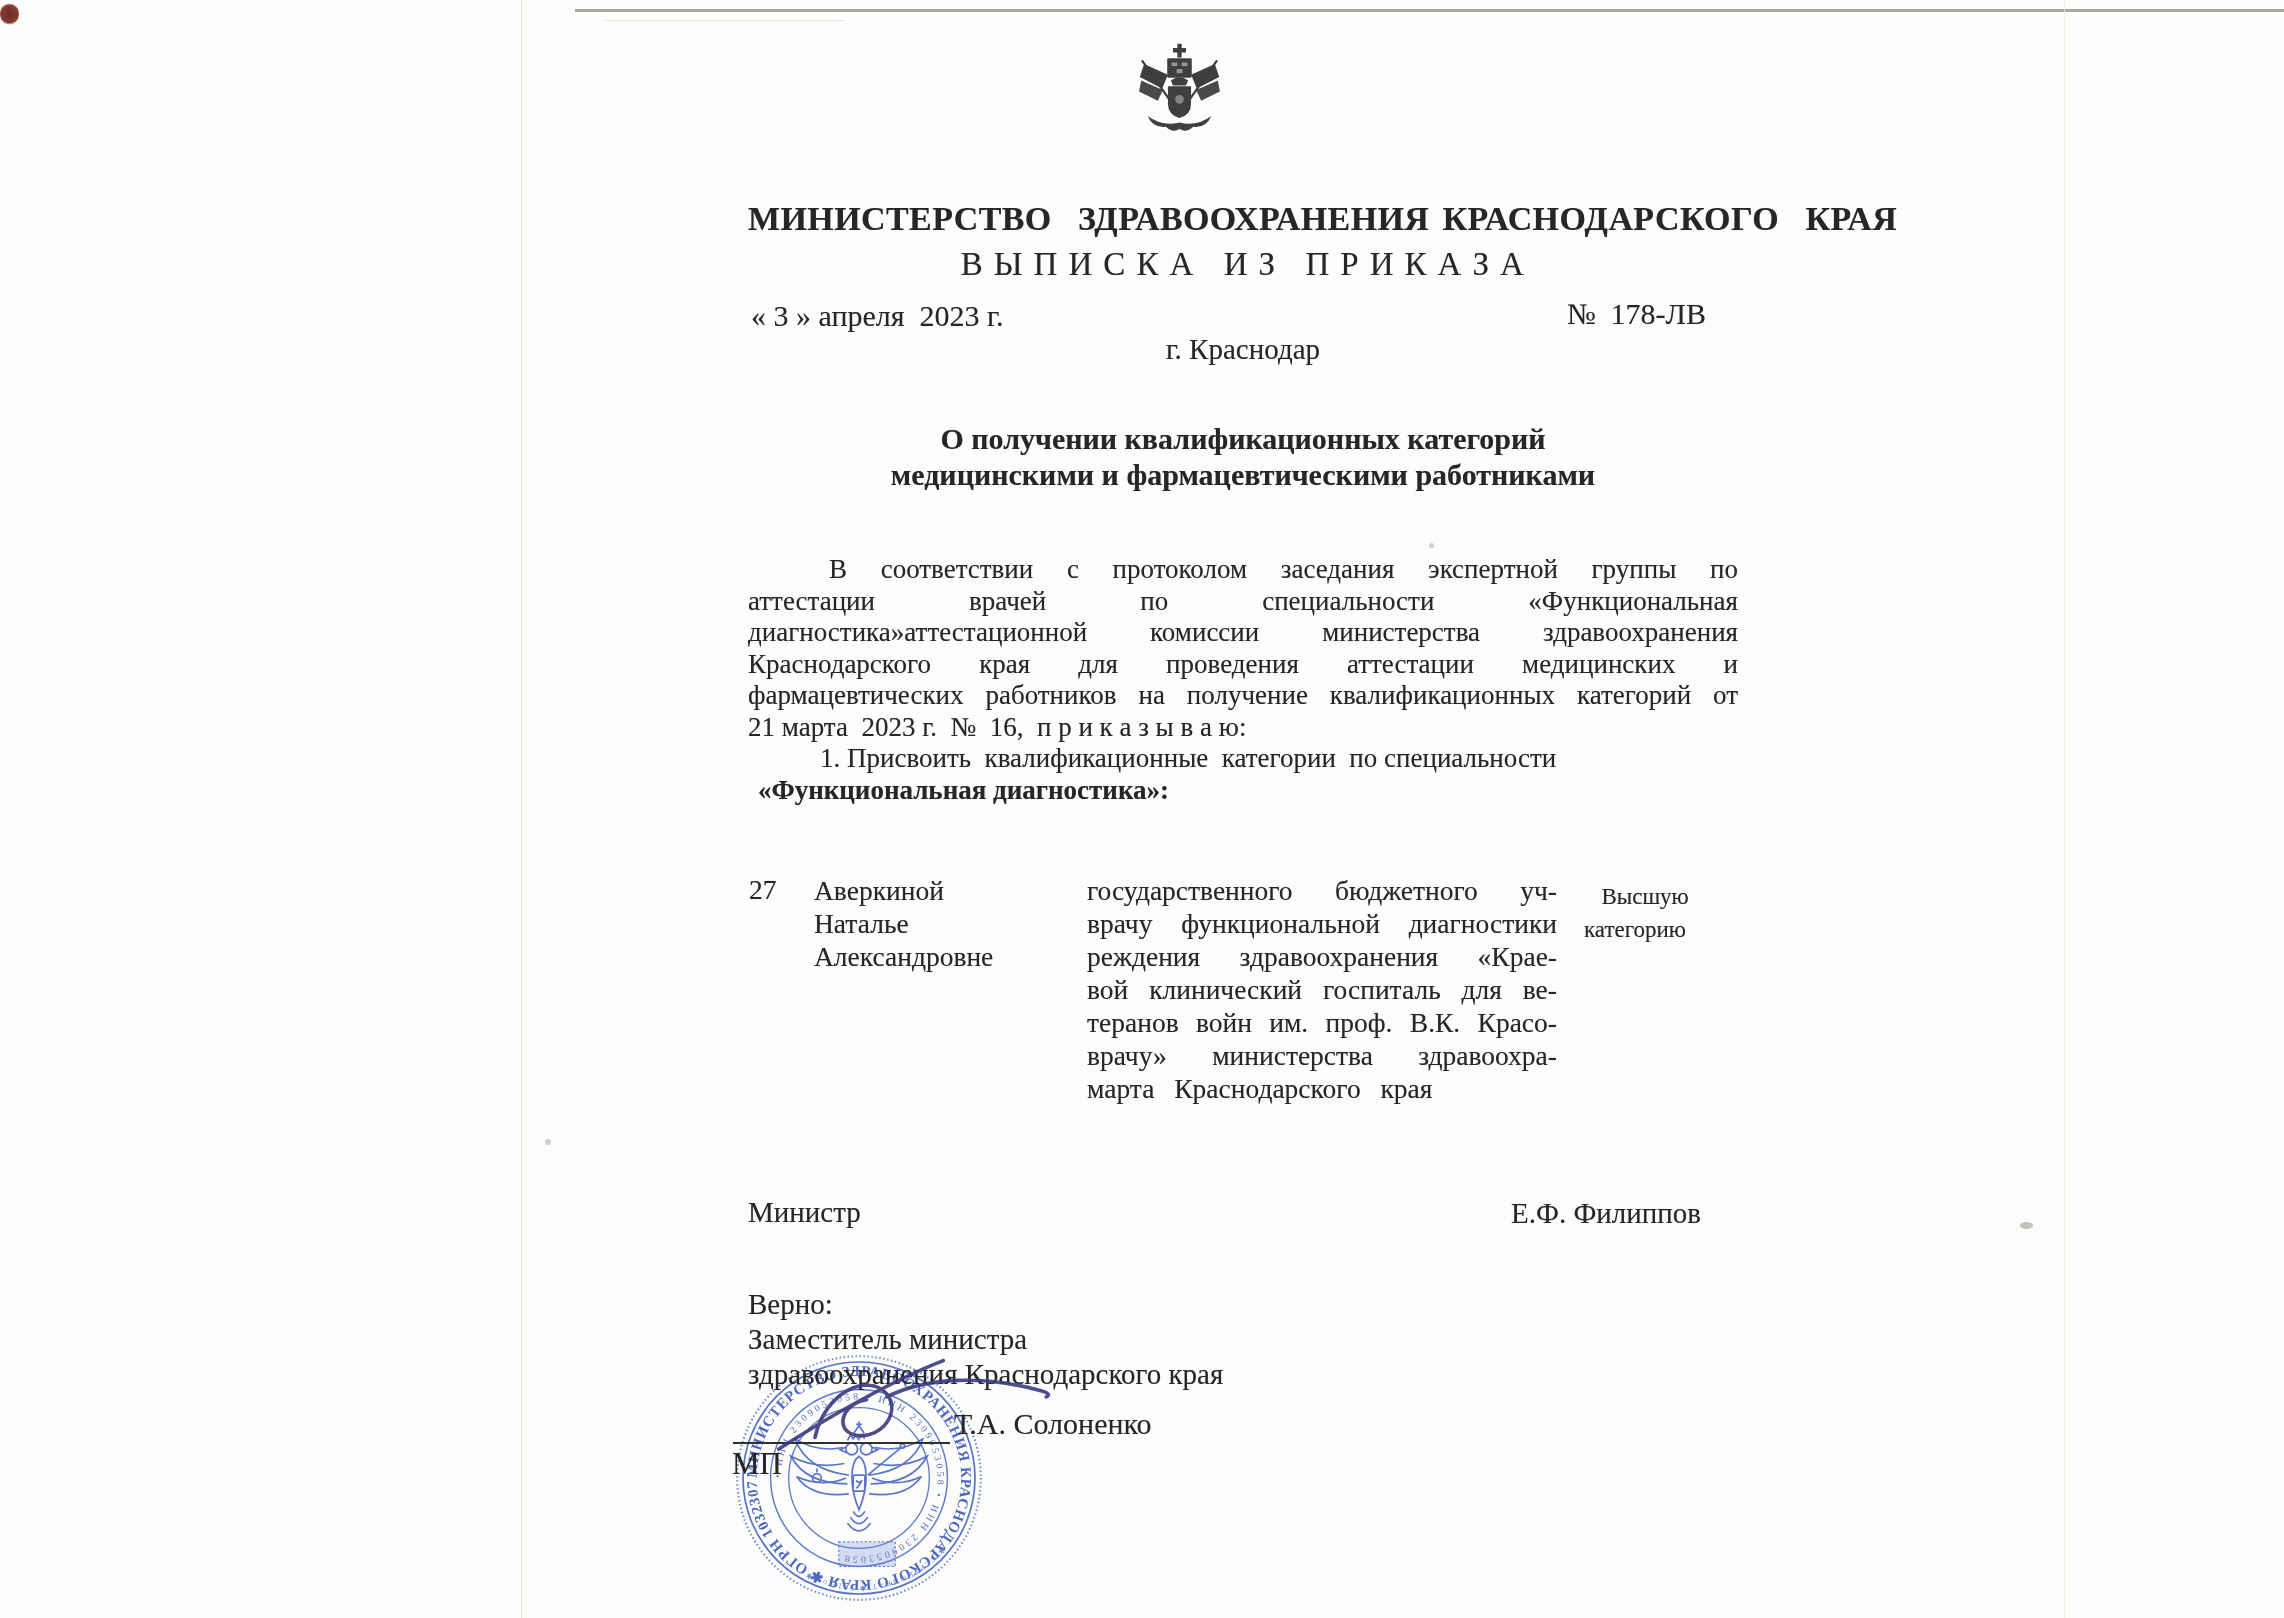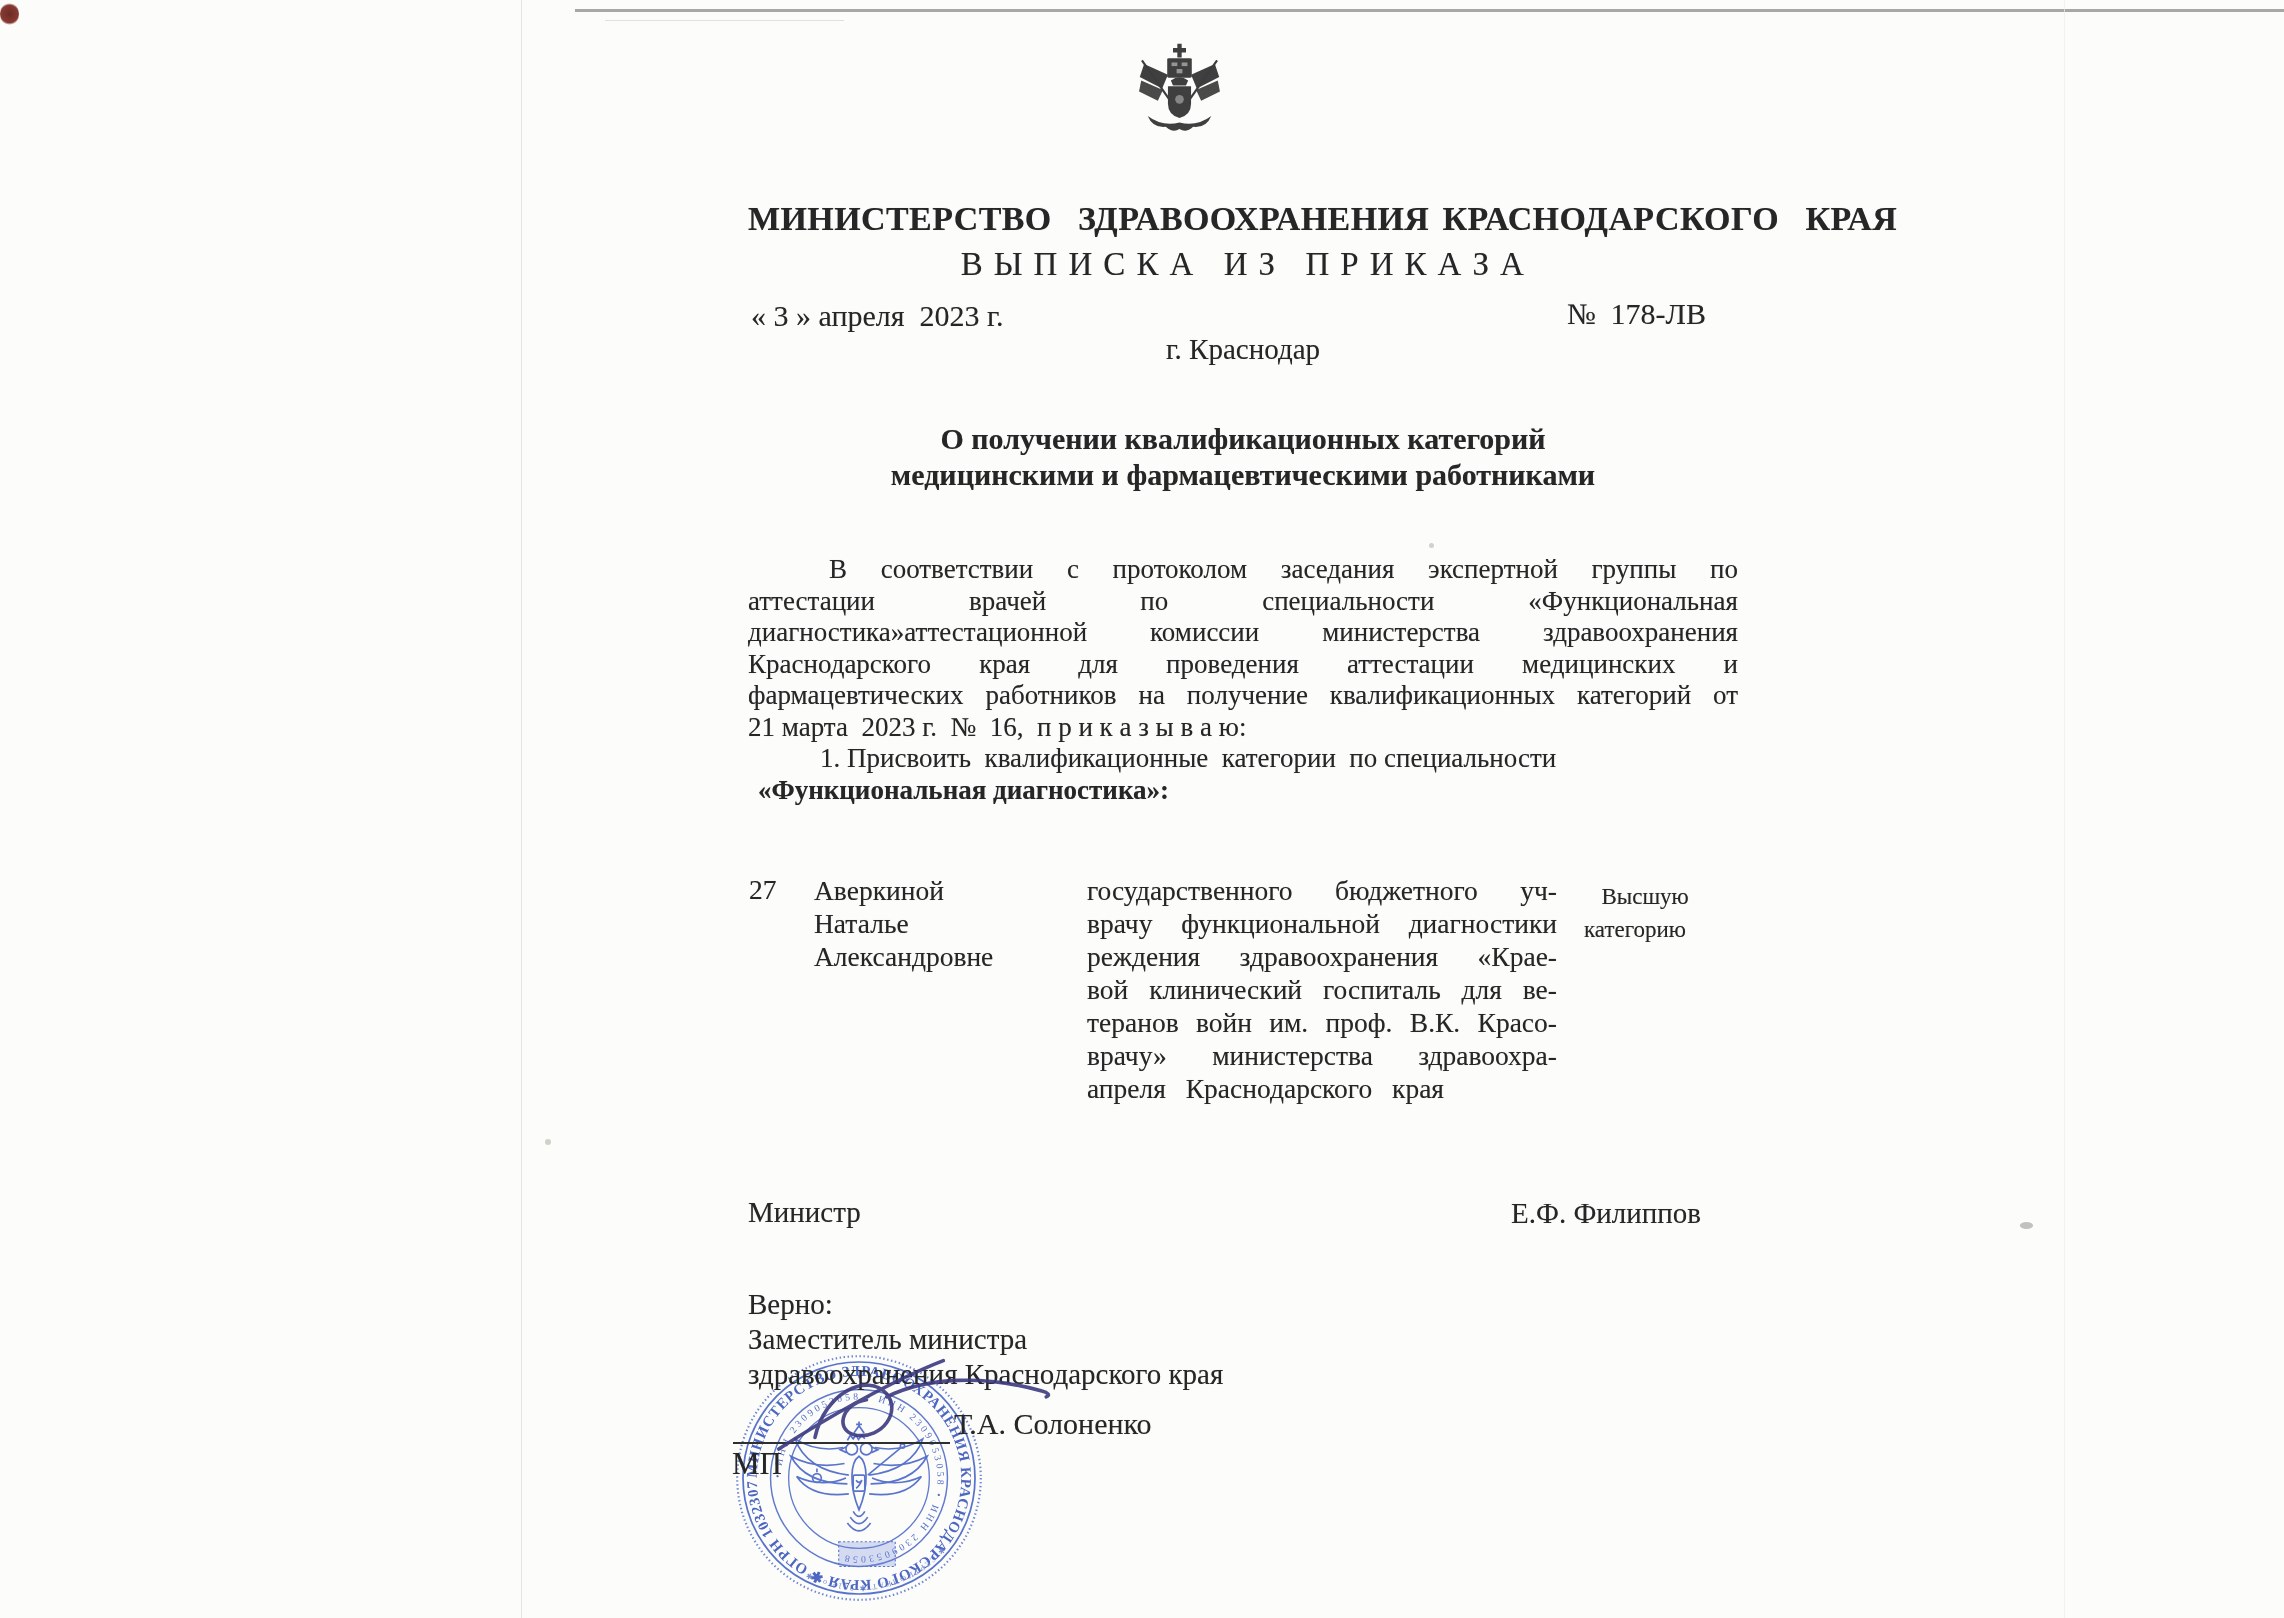--- a/index.html
+++ b/index.html
@@ -238,21 +238,21 @@
         <span>им.</span>
         <span>проф.</span>
         <span>В.К.</span>
         <span>Красо-</span>
       </div>
       <div class="line just">
         <span>врачу»</span>
         <span>министерства</span>
         <span>здравоохра-</span>
       </div>
-      <div class="line" style="word-spacing: 13px;">апреля Краснодарского края</div>
+      <div class="line" style="word-spacing: 13px;">марта Краснодарского края</div>
     </div>
   <div class="colcat">
       <div class="line">Высшую</div>
       <div class="line">категорию</div>
     </div>
 
   <div class="t txt minister">Министр</div>
   <div class="t txt minister-name">Е.Ф. Филиппов</div>
   <div class="verno">
       <div class="line">Верно:</div>

